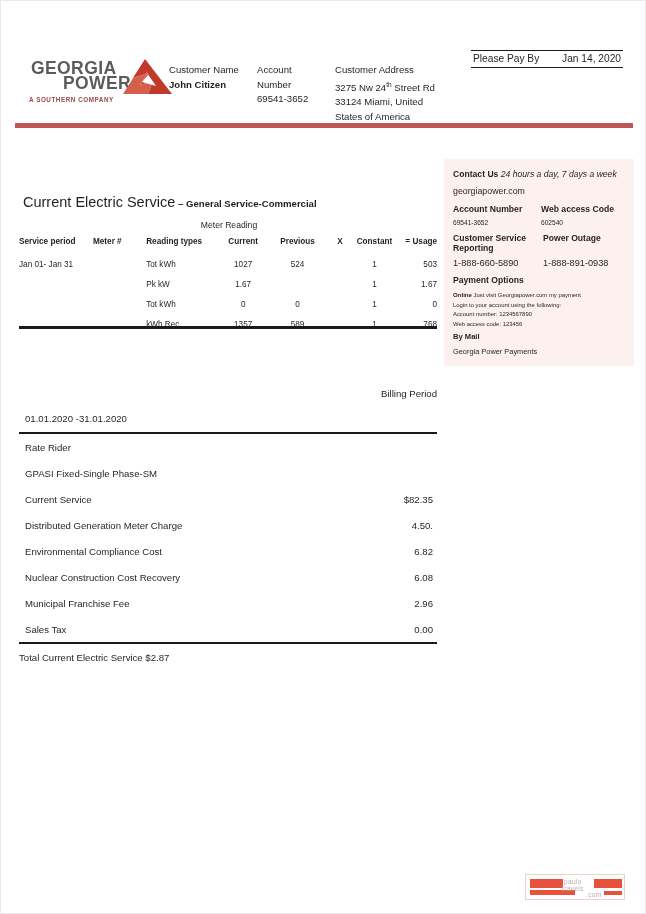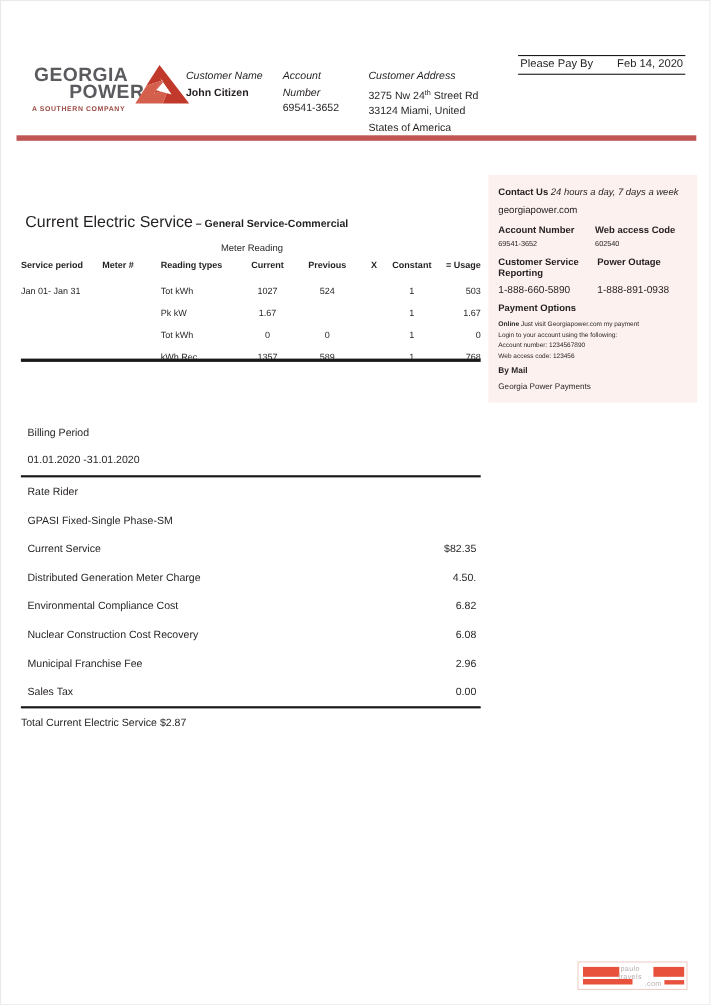--- a/index.html
+++ b/index.html
@@ -76,21 +76,20 @@
     position: absolute;
     left: 168px;
     top: 62px;
     width: 280px;
   }
   .fld {
     position: absolute;
     line-height: 14.5px;
   }
   .fld-lbl {
-    font-style: italic;
     font-size: 9.6px;
     color: #231f20;
     white-space: nowrap;
   }
   .fld-val {
     font-size: 9.6px;
     color: #231f20;
     white-space: nowrap;
   }
   .fld-val.b { font-weight: bold; }
@@ -246,20 +245,21 @@
   
   .bp-wrap {
     position: absolute;
     left: 18px;
     top: 387px;
     width: 418px;
   }
   .bp-lbl {
     font-size: 9.6px;
     padding: 0 0 0 6px;
+    text-align: right;
   }
   .bp-val {
     font-size: 9.6px;
     padding: 14px 0 8px 6px;
   }
   .hr-thick {
     height: 2px;
     background: #1a1a1a;
   }
   .chg-row {
@@ -336,21 +336,21 @@
       <div class="fld-lbl">Customer Address</div>
       <div class="fld-val"><span>3275 Nw 24</span><sup style="font-size:6.6px">th</sup><span> Street Rd</span></div>
       <div class="fld-val">33124 Miami, United</div>
       <div class="fld-val">States of America</div>
     </div>
   </div>
 
   <div class="paybox">
     <div class="paybox-row top paybox-rule-top">
       <span>Please Pay By</span>
-      <span>Feb 14, 2020</span>
+      <span>Jan 14, 2020</span>
     </div>
   </div>
 
   <div class="redbar"></div>
 
   <div class="ces-title">
     <span>Current Electric Service</span><span class="sub"> – </span><span class="sub">General Service-Commercial</span>
   </div>
 
   <div class="meter-caption">Meter Reading</div>

